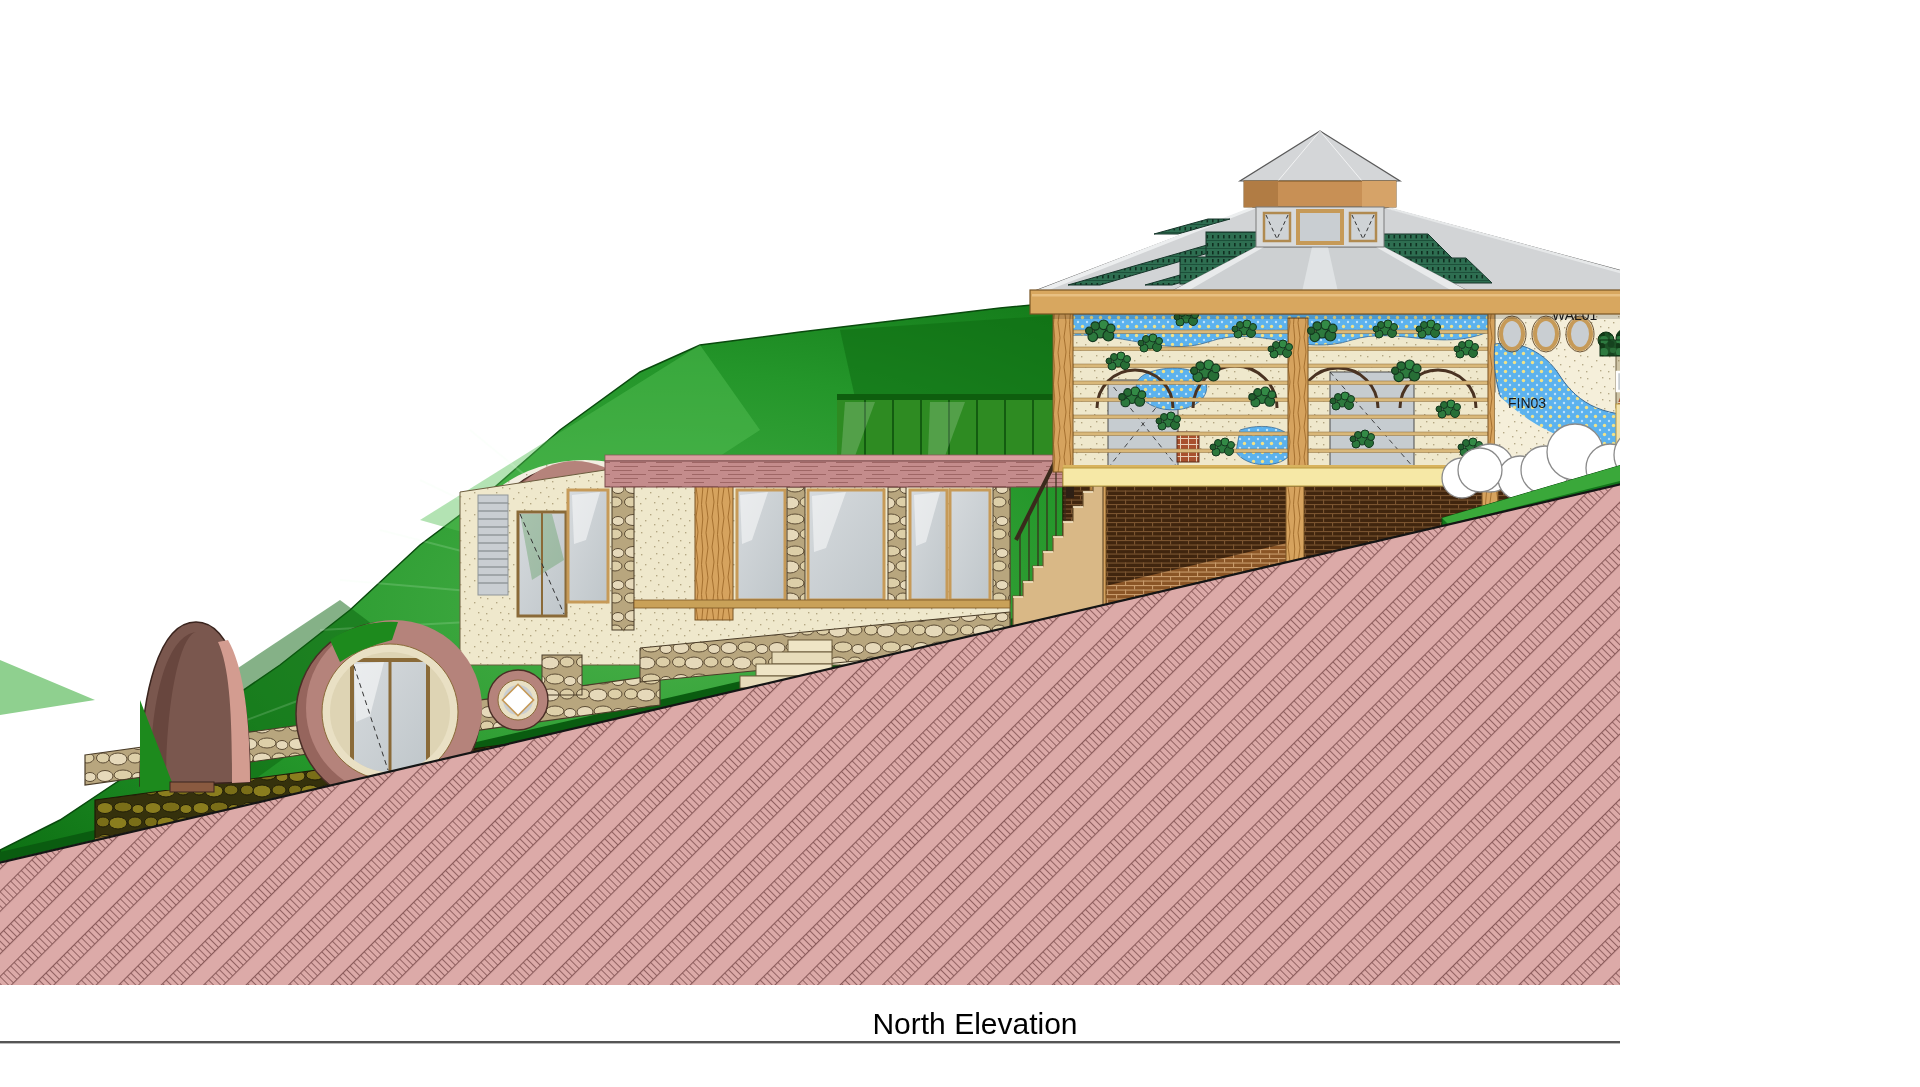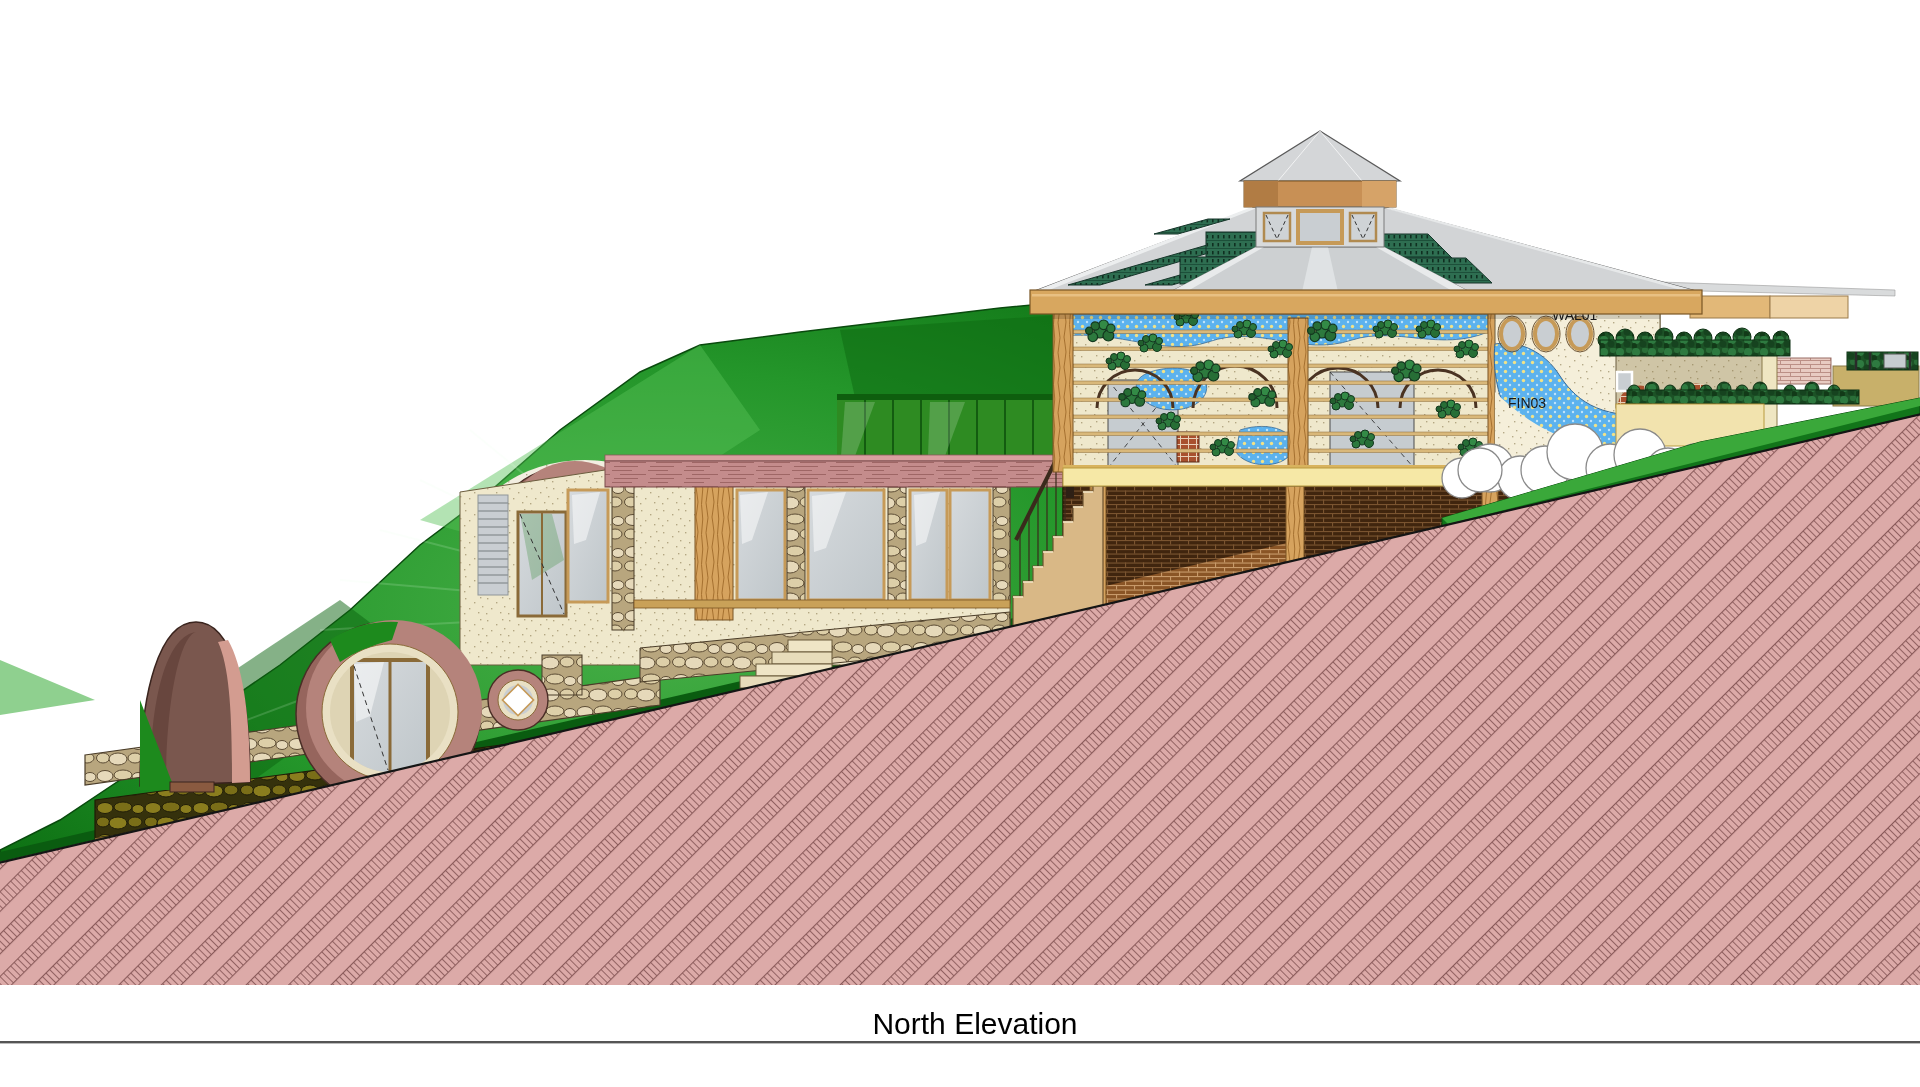--- a/index.html
+++ b/index.html
@@ -1,16 +1,16 @@
 <!DOCTYPE html>
 <html><head>
 <meta charset="utf-8">
 <style>
   html,body{margin:0;padding:0;background:#ffffff;}
-  .page{width:1920px;height:1087px;position:relative;background:#fff;overflow:hidden;
+  .page{width:1620px;height:1087px;position:relative;background:#fff;overflow:hidden;
         font-family:"Liberation Sans", sans-serif;}
   svg text{font-family:"Liberation Sans", sans-serif;}
 </style>
 </head>
 <body>
 
 <div class="page">
 <svg viewBox="0 0 1920 1087" width="1920" height="1087">
   <defs>
     <pattern id="pEarth" width="30" height="5" patternUnits="userSpaceOnUse" patternTransform="rotate(45)">

